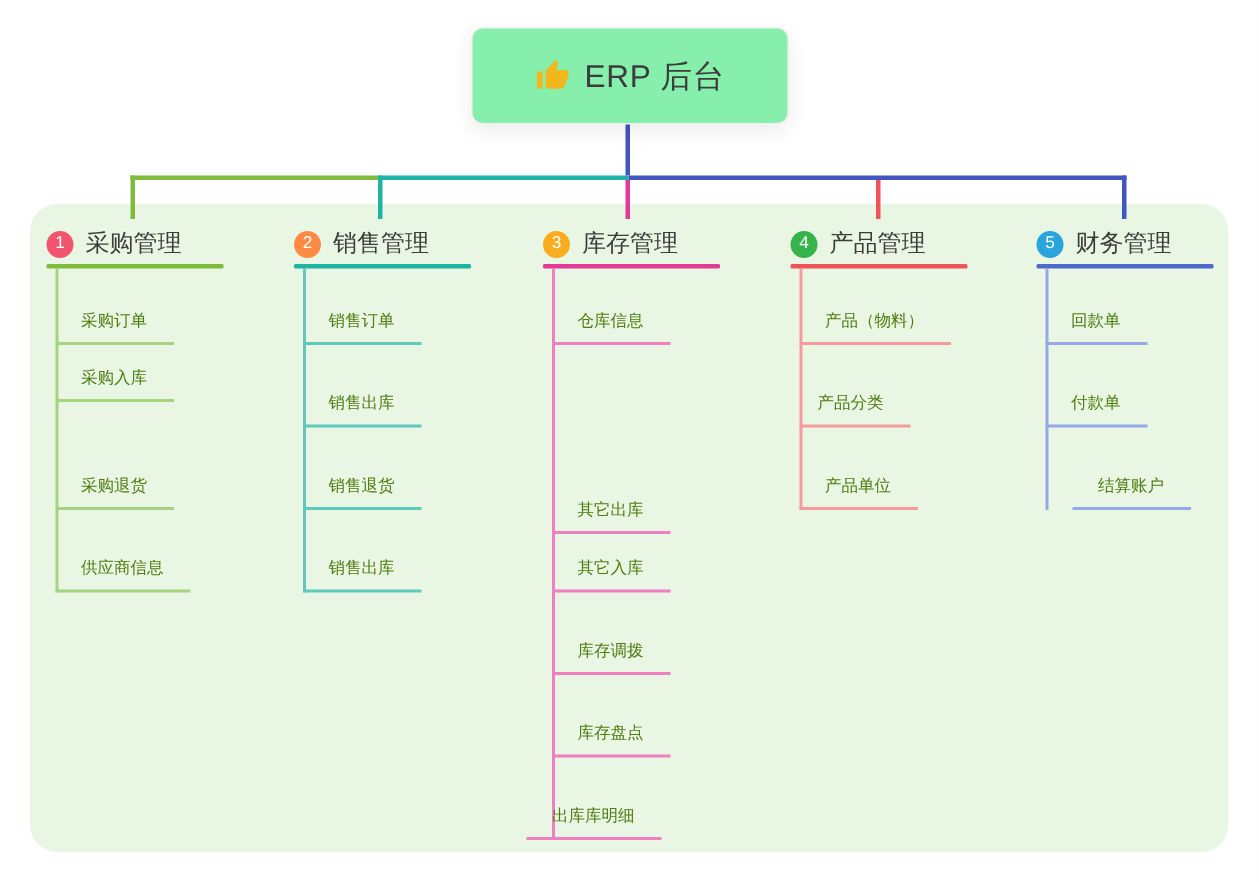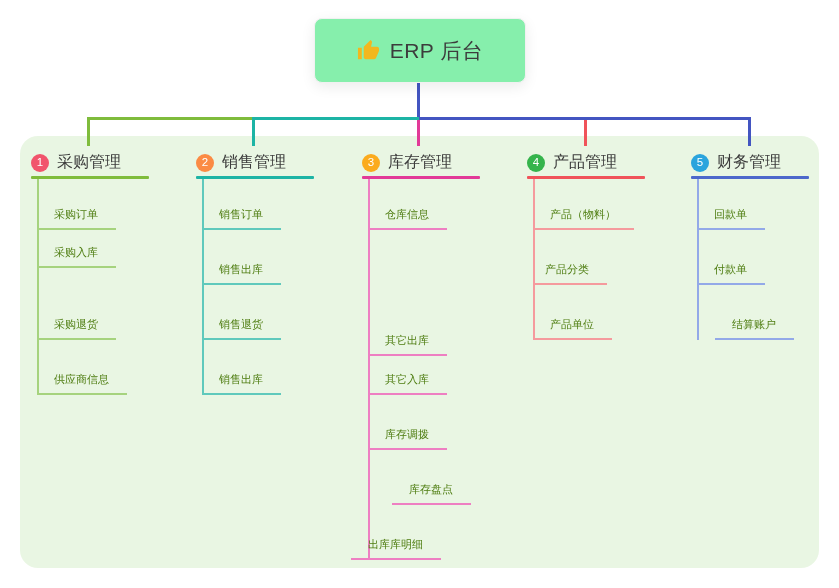--- a/index.html
+++ b/index.html
@@ -75,21 +75,21 @@
       <span class="badge" style="background:#fbab1e;">3</span>
       <span class="branch-label">库存管理</span>
     </div>
     <div class="underline" style="background:#e23a98;"></div>
   </div>
   <div class="trunk" style="left:368px;top:179px;height:381px;background:#ee7fc2;"></div>
   <div class="node-sub" style="left:368px;top:204px;border-color:#ee7fc2;">仓库信息</div>
   <div class="node-sub" style="left:368px;top:314px;border-color:#ee7fc2;margin-top:16px;">其它出库</div>
   <div class="node-sub" style="left:368px;top:369px;border-color:#ee7fc2;">其它入库</div>
   <div class="node-sub" style="left:368px;top:424px;border-color:#ee7fc2;">库存调拨</div>
-  <div class="node-sub" style="left:368px;top:479px;border-color:#ee7fc2;margin-left:24px;">库存盘点</div>
+  <div class="node-sub" style="left:368px;top:479px;border-color:#ee7fc2;">库存盘点</div>
   <div class="node-sub" style="left:351px;top:534px;border-color:#ee7fc2;">出库库明细</div>
 
   <div class="branch-header" style="left:527px;top:149px;">
     <div class="branch-row">
       <span class="badge" style="background:#35b44c;">4</span>
       <span class="branch-label">产品管理</span>
     </div>
     <div class="underline" style="background:#f0535a;"></div>
   </div>
   <div class="trunk" style="left:533px;top:179px;height:161px;background:#f59a9d;"></div>

